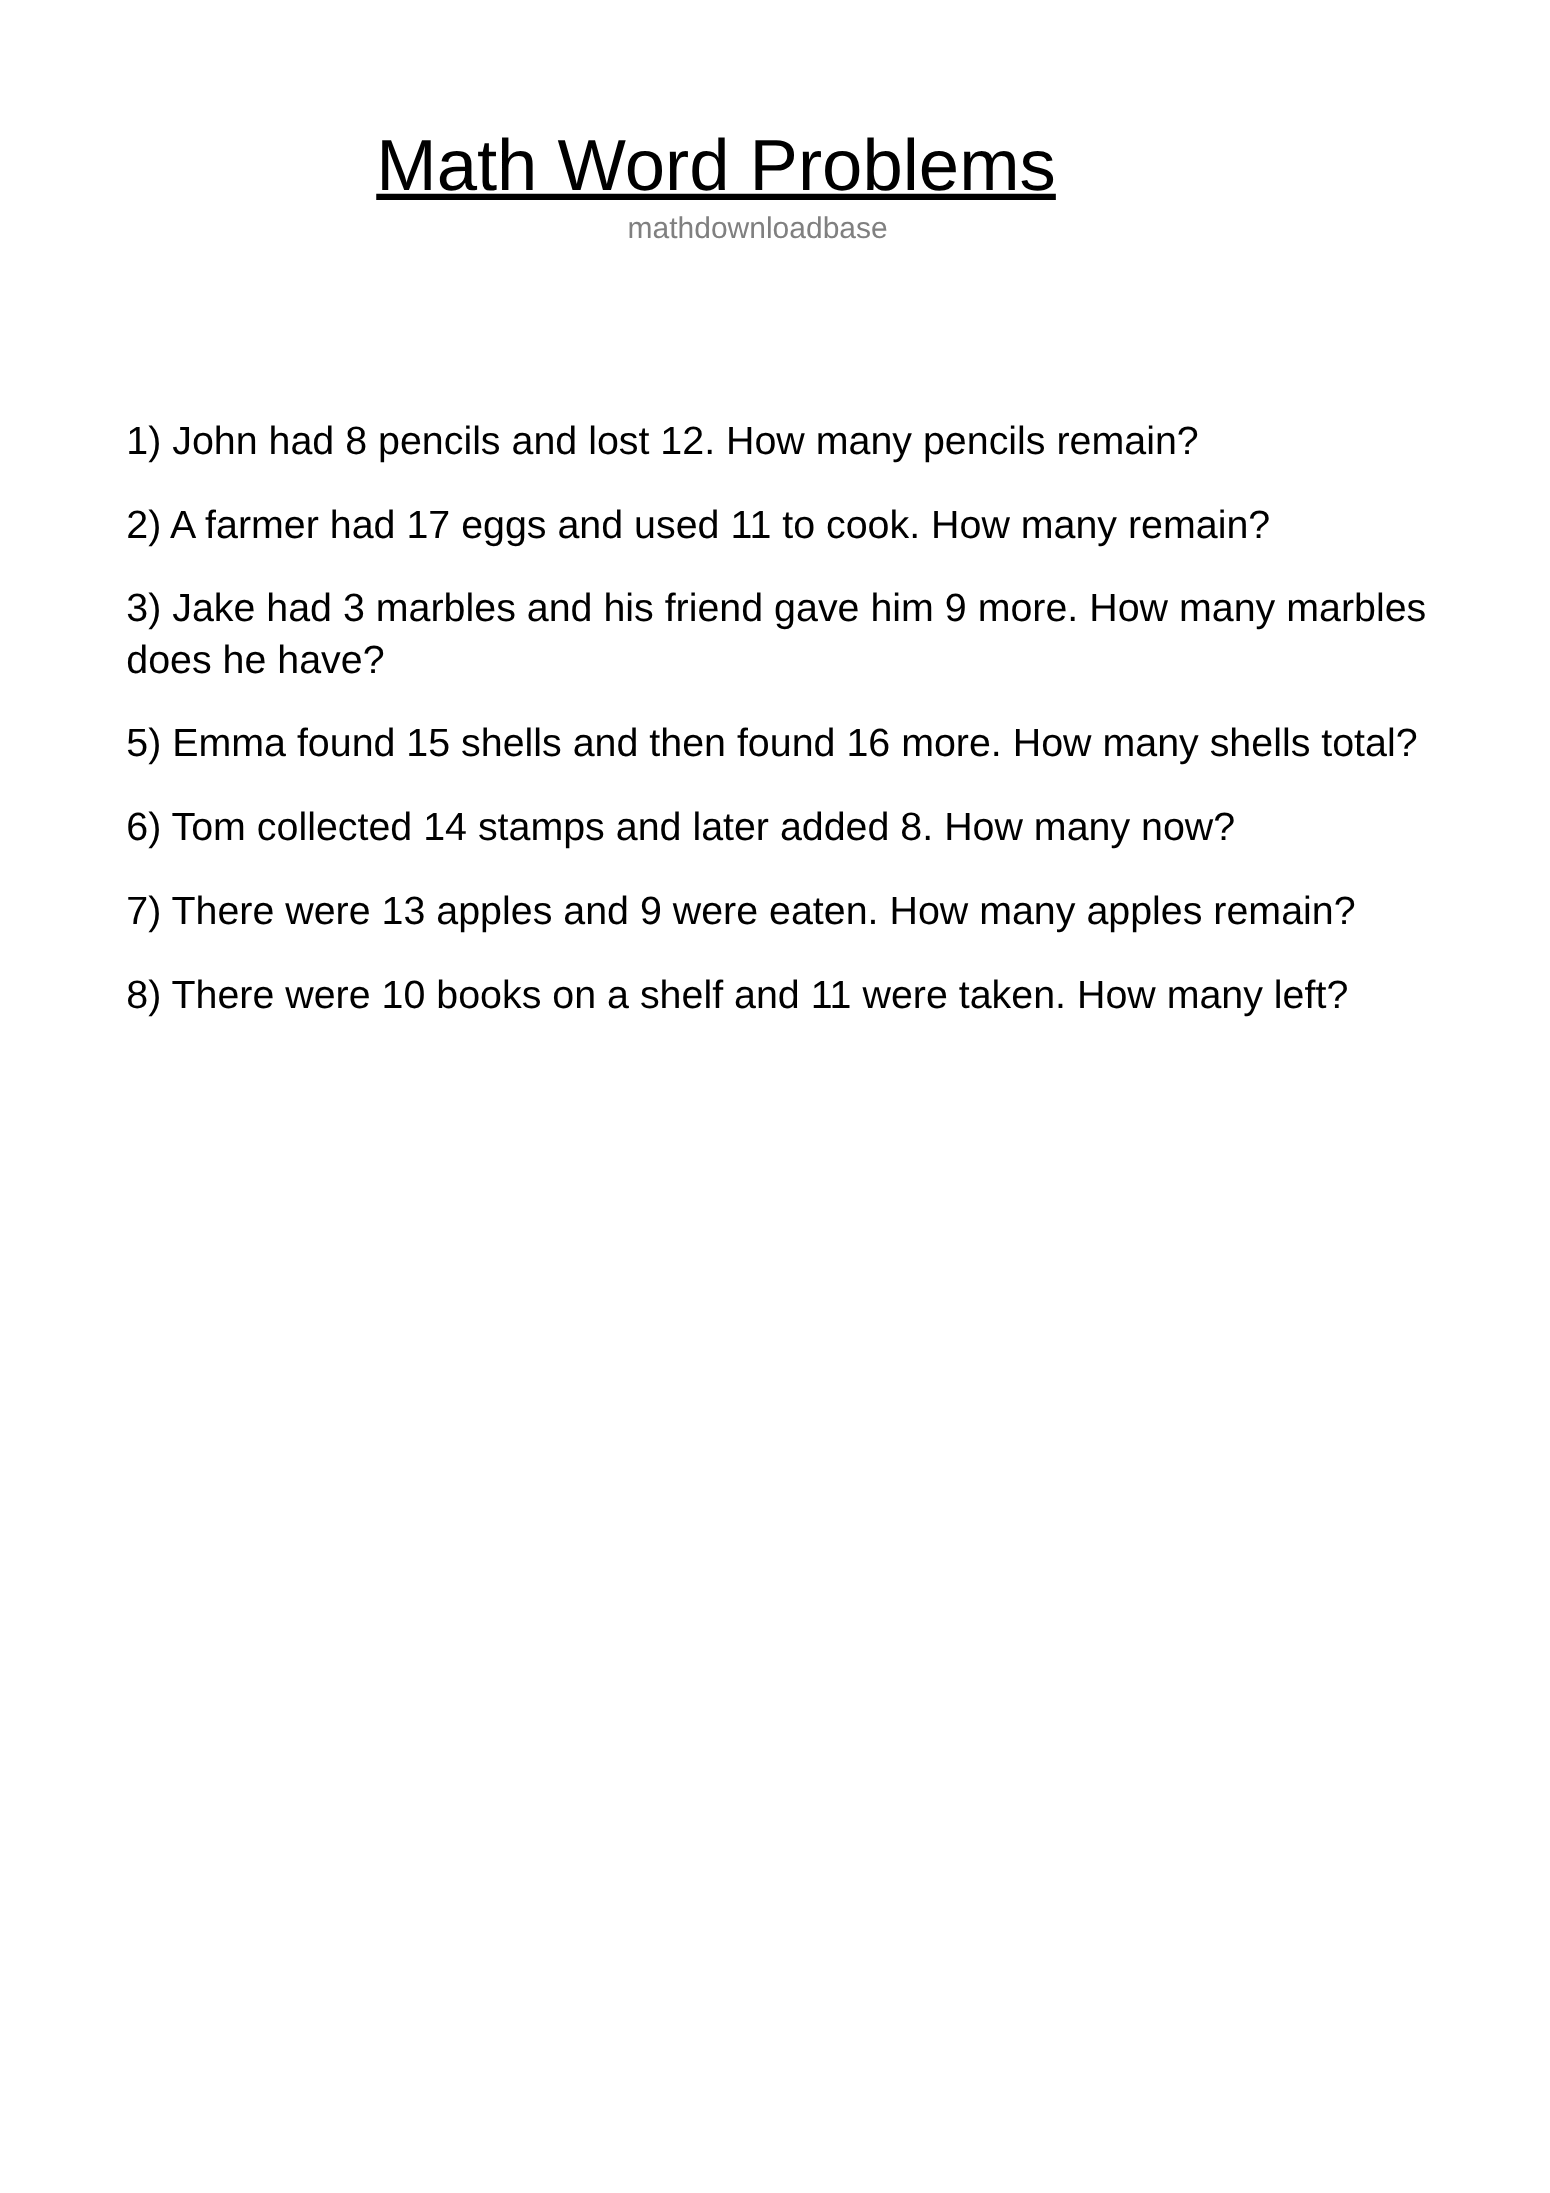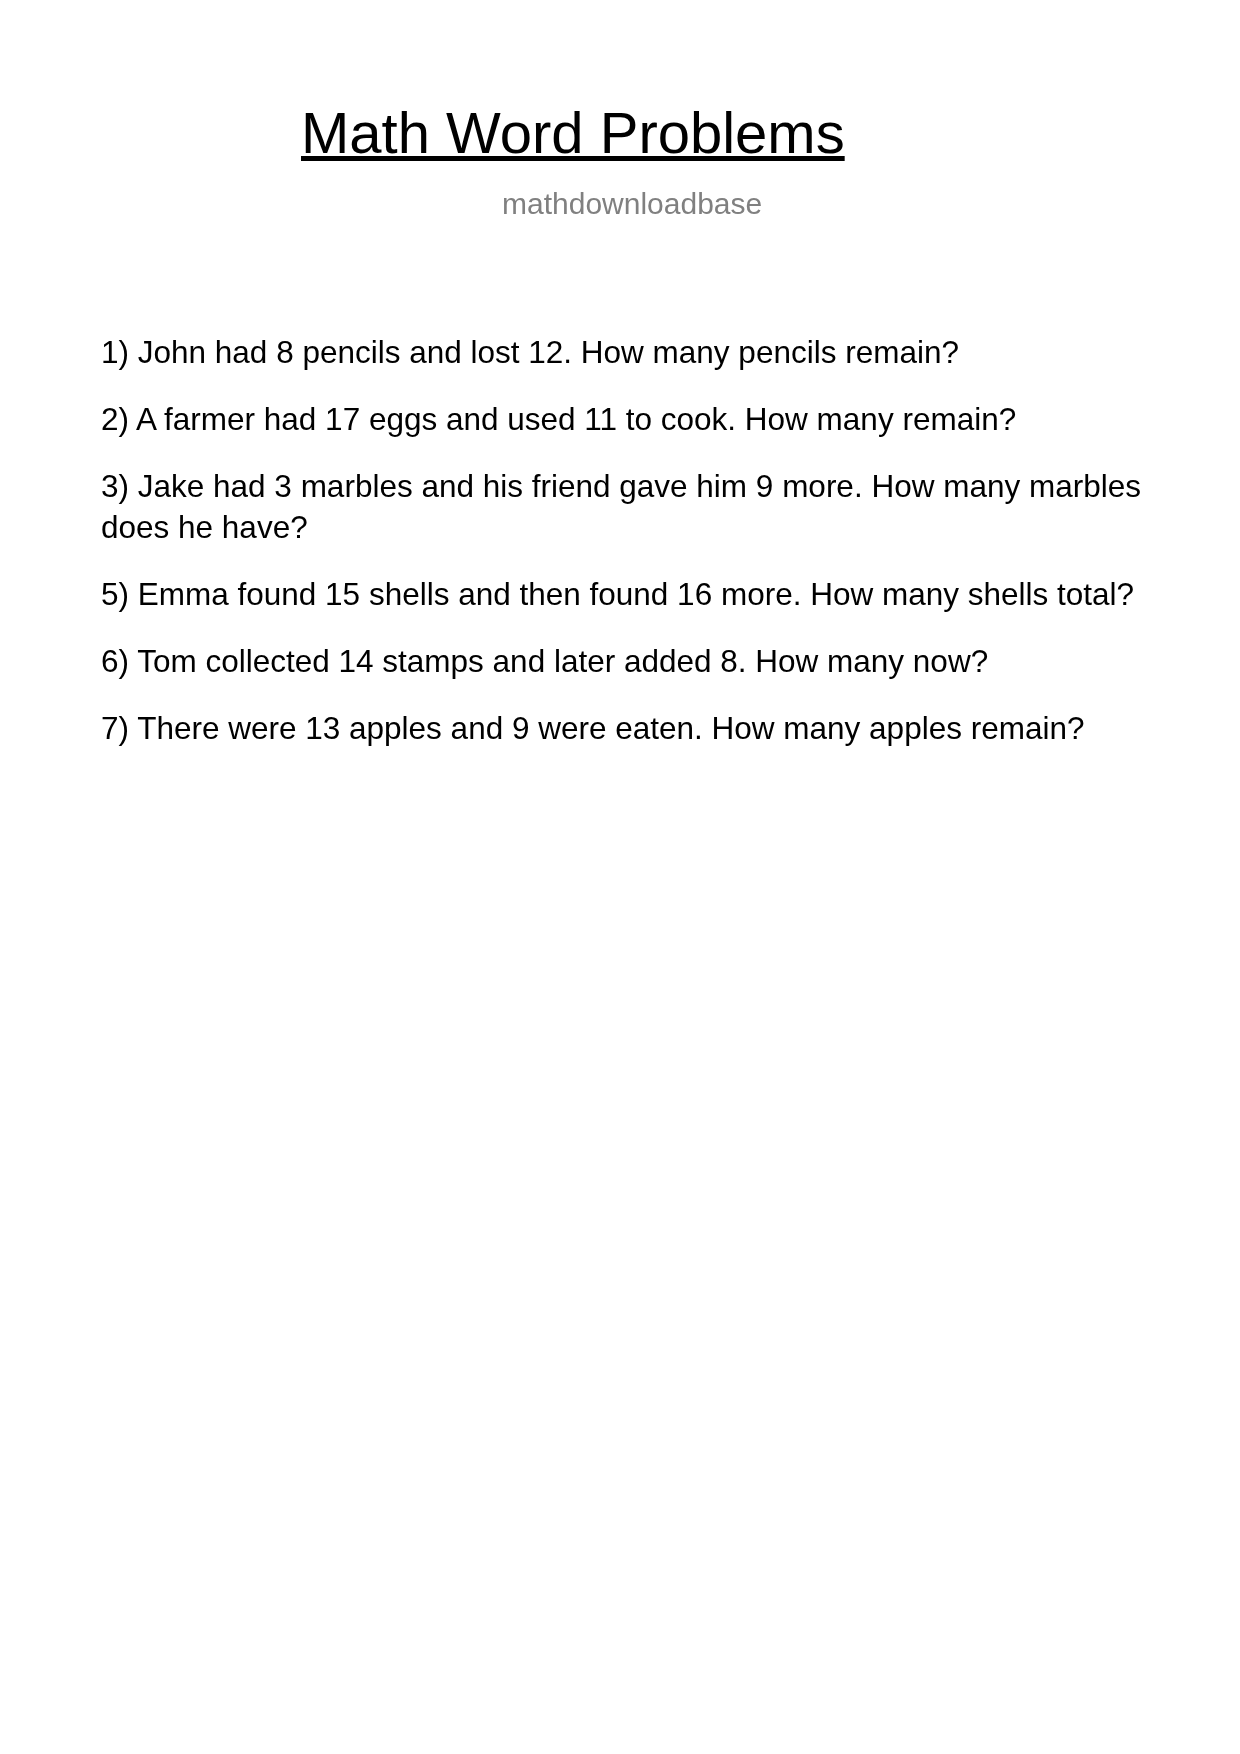--- a/index.html
+++ b/index.html
@@ -1,28 +1,29 @@
 <!DOCTYPE html>
 <html><head>
 <meta charset="utf-8">
 <style>
   html, body { margin:0; padding:0; background:#ffffff; }
   body { width:1240px; height:1754px; position:relative; overflow:hidden;
          font-family:"Liberation Sans", sans-serif; color:#000; }
   .title { position:absolute; left:301px; top:98px; font-size:58px; line-height:70px; white-space:nowrap;text-decoration:underline; }
-  .subtitle { position:absolute; left:502px; top:184px; font-size:30px; line-height:40px; color:#808080; white-space:nowrap; }
+  .subtitle { position:absolute; left:502px; top:163px; font-size:24px; line-height:40px; color:#808080; white-space:nowrap; }
   .problems { position:absolute; left:101px; top:332px; width:1040px; margin:0; padding:0; list-style:none; }
   .problem { font-size:31.5px; line-height:41px; margin:0 0 26px 0; }
 </style>
 </head>
 <body>
 
 <div class="title">Math Word Problems</div>
 <div class="subtitle">mathdownloadbase</div>
 
 <ol class="problems">
   <li class="problem">1) John had 8 pencils and lost 12. How many pencils remain?</li>
   <li class="problem">2) A farmer had 17 eggs and used 11 to cook. How many remain?</li>
   <li class="problem">3) Jake had 3 marbles and his friend gave him 9 more. How many marbles does he have?</li>
   <li class="problem">5) Emma found 15 shells and then found 16 more. How many shells total?</li>
   <li class="problem">6) Tom collected 14 stamps and later added 8. How many now?</li>
   <li class="problem">7) There were 13 apples and 9 were eaten. How many apples remain?</li>
+  <li class="problem">8) There were 10 books on a shelf and 11 were taken. How many left?</li>
 </ol>
 
 </body></html>

